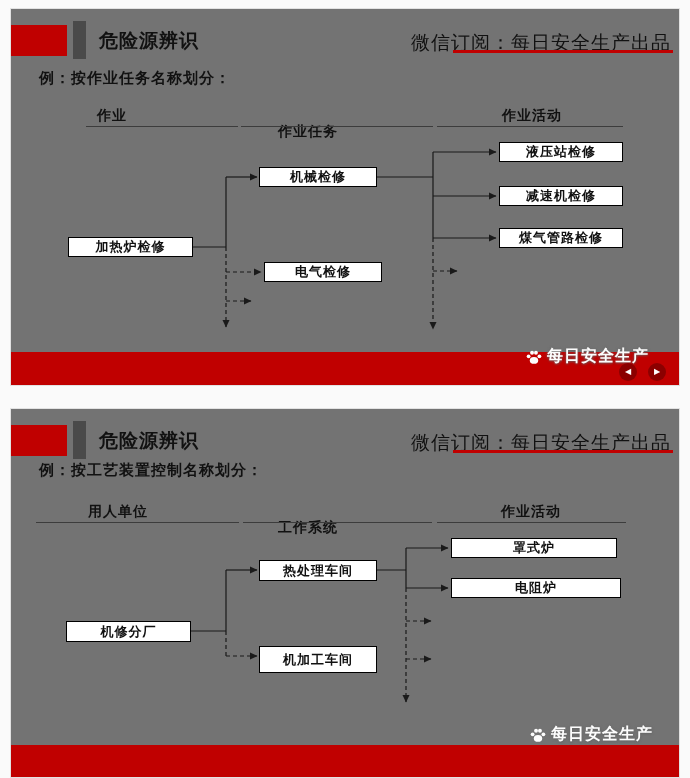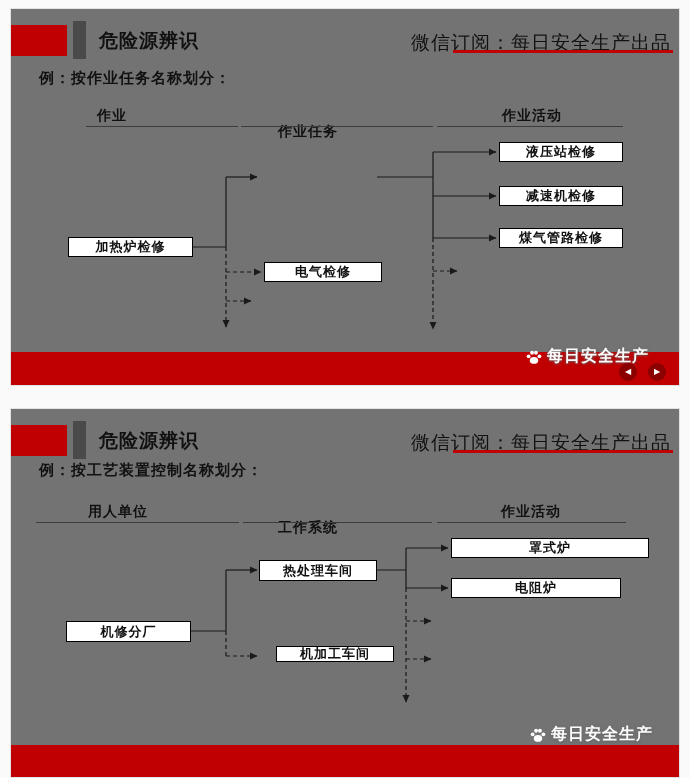--- a/index.html
+++ b/index.html
@@ -102,20 +102,21 @@
       <g stroke="#1a1a1a" stroke-width="1.2" fill="none" stroke-dasharray="4 3">
         <path d="M215,238 V318" marker-end="url(#ah-s1)"></path>
         <path d="M215,263 H250" marker-end="url(#ah-s1)"></path>
         <path d="M215,292 H240" marker-end="url(#ah-s1)"></path>
         <path d="M422,229 V320" marker-end="url(#ah-s1)"></path>
         <path d="M422,262 H446" marker-end="url(#ah-s1)"></path>
       </g>
     </svg>
 
     <div class="fnode" style="left:57px;top:228px;width:125px;height:20px;">加热炉检修</div>
+    <div class="fnode" style="left:248px;top:158px;width:118px;height:20px;">机械检修</div>
     <div class="fnode" style="left:253px;top:253px;width:118px;height:20px;">电气检修</div>
     <div class="fnode" style="left:488px;top:133px;width:124px;height:20px;">液压站检修</div>
     <div class="fnode" style="left:488px;top:177px;width:124px;height:20px;">减速机检修</div>
     <div class="fnode" style="left:488px;top:219px;width:124px;height:20px;">煤气管路检修</div>
 
     <div class="redbar" style="height:33px;"></div>
 
     <div class="watermark wm1">
       <svg class="paw" width="18" height="18" viewBox="0 0 24 24" fill="currentColor">
         <ellipse cx="12" cy="16.5" rx="5.6" ry="4.6"></ellipse>
@@ -167,22 +168,22 @@
         <path d="M215,222 V247"></path>
         <path d="M215,247 H246" marker-end="url(#ah-s2)"></path>
         <path d="M395,179 V293" marker-end="url(#ah-s2)"></path>
         <path d="M395,212 H420" marker-end="url(#ah-s2)"></path>
         <path d="M395,250 H420" marker-end="url(#ah-s2)"></path>
       </g>
     </svg>
 
     <div class="fnode" style="left:55px;top:212px;width:125px;height:21px;">机修分厂</div>
     <div class="fnode" style="left:248px;top:151px;width:118px;height:21px;">热处理车间</div>
-    <div class="fnode" style="left:265px;top:237px;width:118px;height:16px;">机加工车间</div>
-    <div class="fnode" style="left:440px;top:129px;width:198px;height:20px;">罩式炉</div>
+    <div class="fnode" style="left:248px;top:237px;width:118px;height:27px;">机加工车间</div>
+    <div class="fnode" style="left:440px;top:129px;width:166px;height:20px;">罩式炉</div>
     <div class="fnode" style="left:440px;top:169px;width:170px;height:20px;">电阻炉</div>
 
     <div class="redbar" style="height:32px;"></div>
 
     <div class="watermark wm2">
       <svg class="paw" width="18" height="18" viewBox="0 0 24 24" fill="currentColor">
         <ellipse cx="12" cy="16.5" rx="5.6" ry="4.6"></ellipse>
         <circle cx="4.8" cy="11" r="2.5"></circle>
         <circle cx="9.4" cy="6.4" r="2.6"></circle>
         <circle cx="14.6" cy="6.4" r="2.6"></circle>

